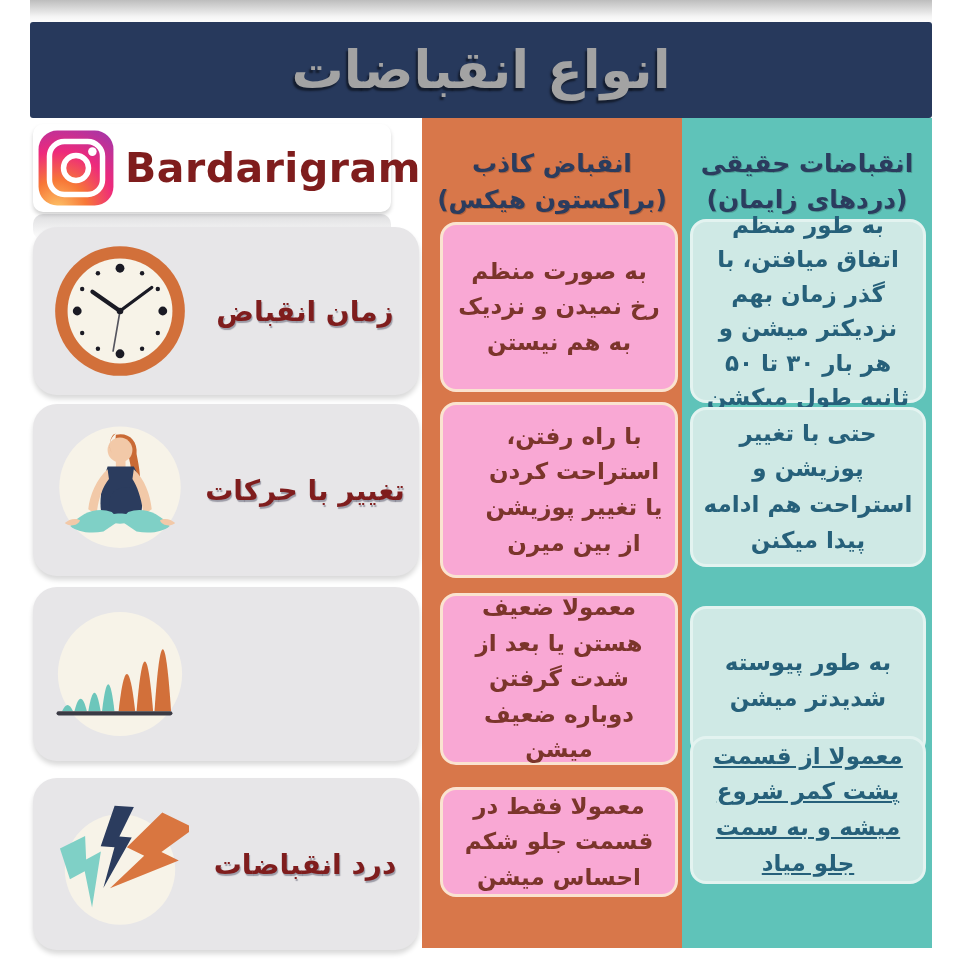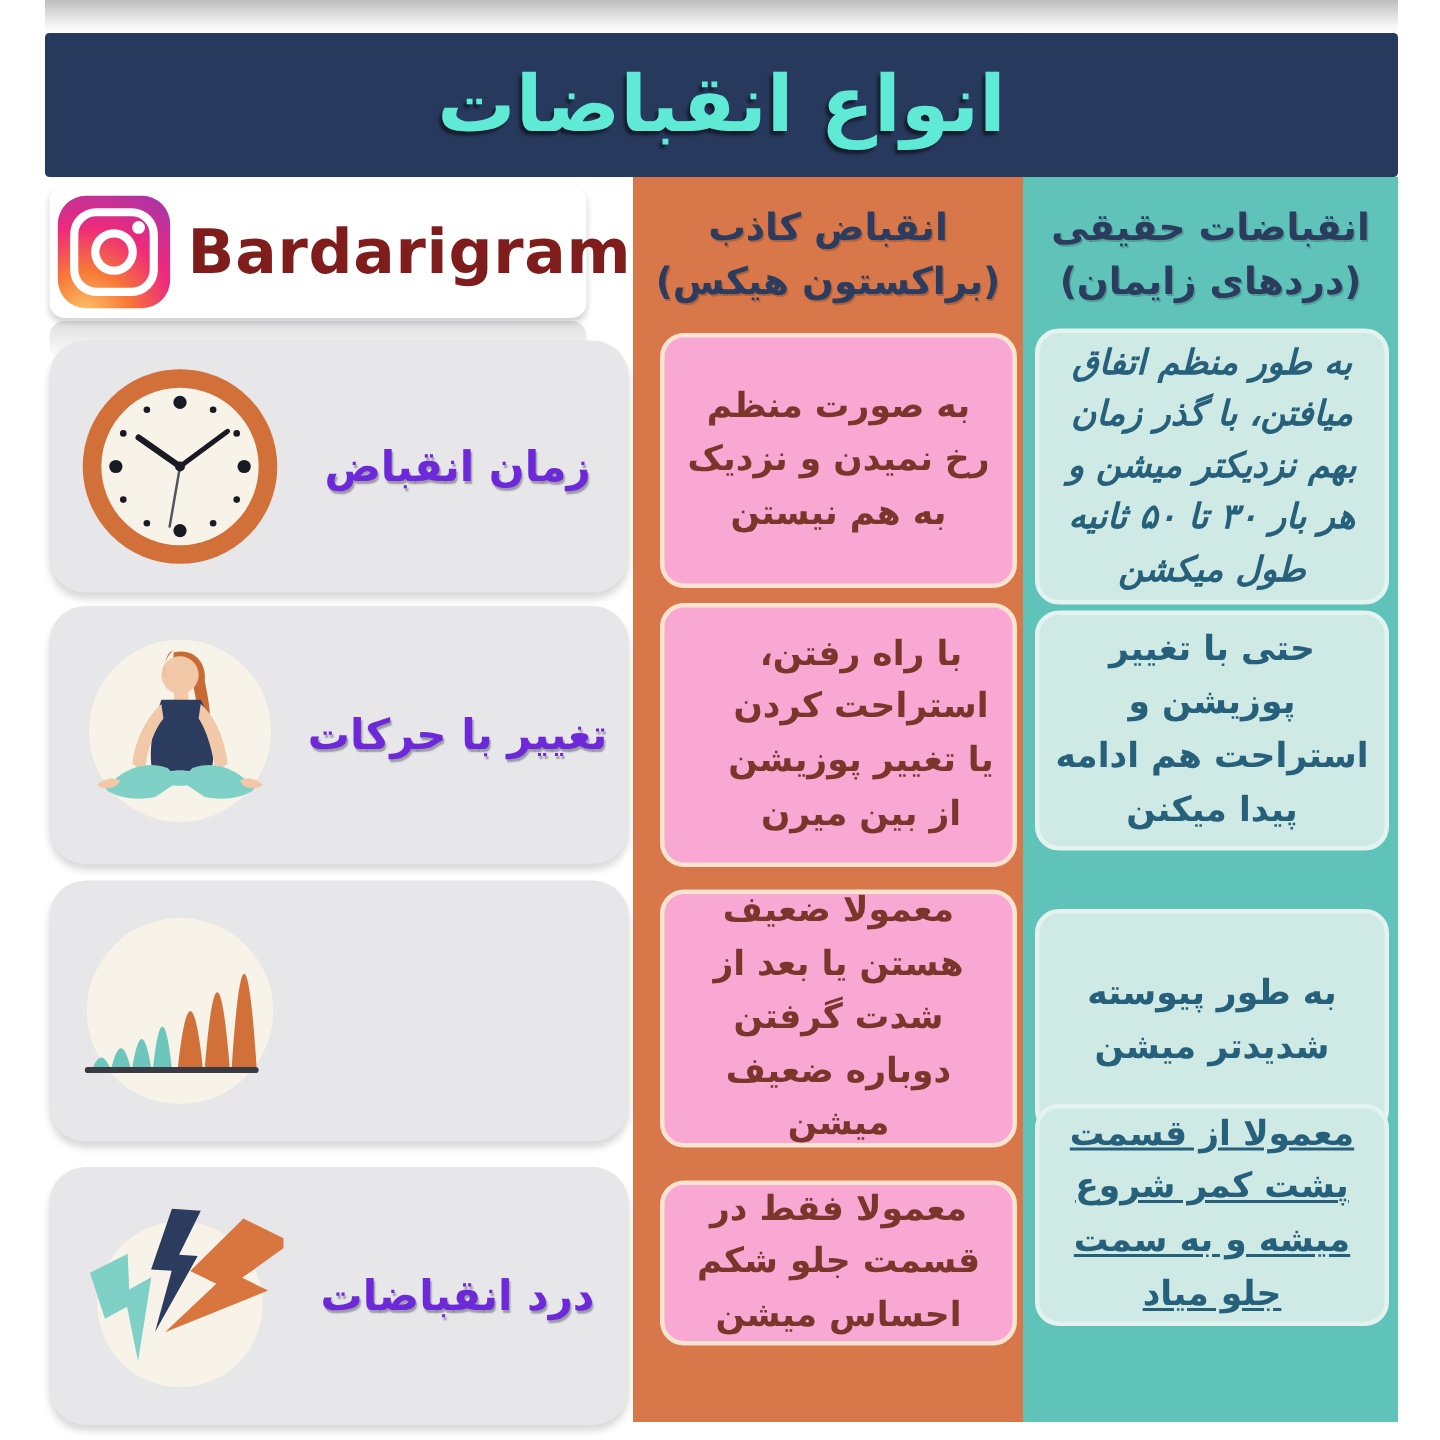--- a/index.html
+++ b/index.html
@@ -12,21 +12,21 @@
   .top-shadow{
     position:absolute;left:30px;top:0;width:902px;height:24px;
     background:linear-gradient(#bdbdbd,#f5f5f5 70%,#ffffff);
   }
   .header-bar{
     position:absolute;left:30px;top:22px;width:902px;height:96px;
     background:#27395c;border-radius:3px;
     display:flex;align-items:center;justify-content:center;
   }
   .header-title{
-    color:#5eead4;font-size:52px;font-weight:bold;direction:rtl;
+    color:#a3a3a3;font-size:52px;font-weight:bold;direction:rtl;
     text-shadow:-2px 3px 2px rgba(0,0,0,0.5);
   }
   
   .ig-badge{
     position:absolute;left:33px;top:124px;width:358px;height:88px;
     background:#ffffff;border-radius:10px;
     display:flex;align-items:center;gap:10px;padding-left:4px;box-sizing:border-box;
     box-shadow:0 3px 4px rgba(0,0,0,0.18);
   }
   .ig-logo{width:78px;height:78px;display:block;}
@@ -34,21 +34,21 @@
   .ig-reflection{
     position:absolute;left:33px;top:214px;width:358px;height:26px;
     background:linear-gradient(rgba(160,160,165,0.35),rgba(255,255,255,0));
     border-radius:10px;
   }
   
   .col{position:absolute;top:118px;height:830px;}
   .col-orange{left:422px;width:260px;background:#d8774a;}
   .col-teal{left:682px;width:250px;background:#5fc3b9;}
   .col-head{
-    margin-top:16px;text-align:center;direction:rtl;
+    margin-top:28px;text-align:center;direction:rtl;
     color:#2b3c5e;font-weight:bold;font-size:25px;line-height:1.45;
     text-shadow:1px 1px 0 rgba(0,0,0,0.18);
   }
   
   .cell{
     position:absolute;box-sizing:border-box;border-radius:16px;
     display:flex;align-items:center;justify-content:center;
     text-align:center;direction:rtl;font-weight:bold;
     padding:6px 10px;line-height:1.55;
   }
@@ -57,41 +57,41 @@
     color:#7b352b;font-size:23px;
   }
   .cell.teal{
     left:690px;width:236px;background:#cfe9e5;border:3px solid #e3f3f0;
     color:#26607a;font-size:23px;
   }
   .oc1{top:222px;height:170px;}
   .oc2{top:402px;height:176px;padding-left:40px;}
   .oc3{top:593px;height:172px;}
   .oc4{top:787px;height:110px;}
-  .tc1{top:219px;height:184px;font-size:20.5px;line-height:1.5;font-style:italic;}
+  .tc1{top:219px;height:184px;font-size:20.5px;line-height:1.5;}
   .tc2{top:407px;height:160px;}
   .tc3{top:606px;height:150px;}
   .tc4{top:736px;height:148px;text-decoration:underline;}
   
   .card{
     position:absolute;left:33px;width:386px;background:#e7e6e8;
     border-radius:24px;box-shadow:0 4px 5px rgba(0,0,0,0.15);
   }
   .lc1{top:227px;height:168px;}
   .lc2{top:404px;height:172px;}
   .lc3{top:587px;height:174px;}
   .lc4{top:778px;height:172px;}
   .card .icon{
     position:absolute;left:18px;top:50%;transform:translateY(-50%);
     width:138px;height:138px;
   }
   .card .label{
     position:absolute;left:168px;right:10px;top:50%;transform:translateY(-50%);
     text-align:center;direction:rtl;
-    color:#6d28d9;font-size:28px;font-weight:bold;
+    color:#7f1d1d;font-size:28px;font-weight:bold;
     text-shadow:1px 2px 1px rgba(45,45,70,0.4);
   }
   svg{display:block;}
 </style>
 </head>
 <body>
 
 <div class="top-shadow"></div>
 <div class="header-bar">
   <div class="header-title">انواع انقباضات</div>

